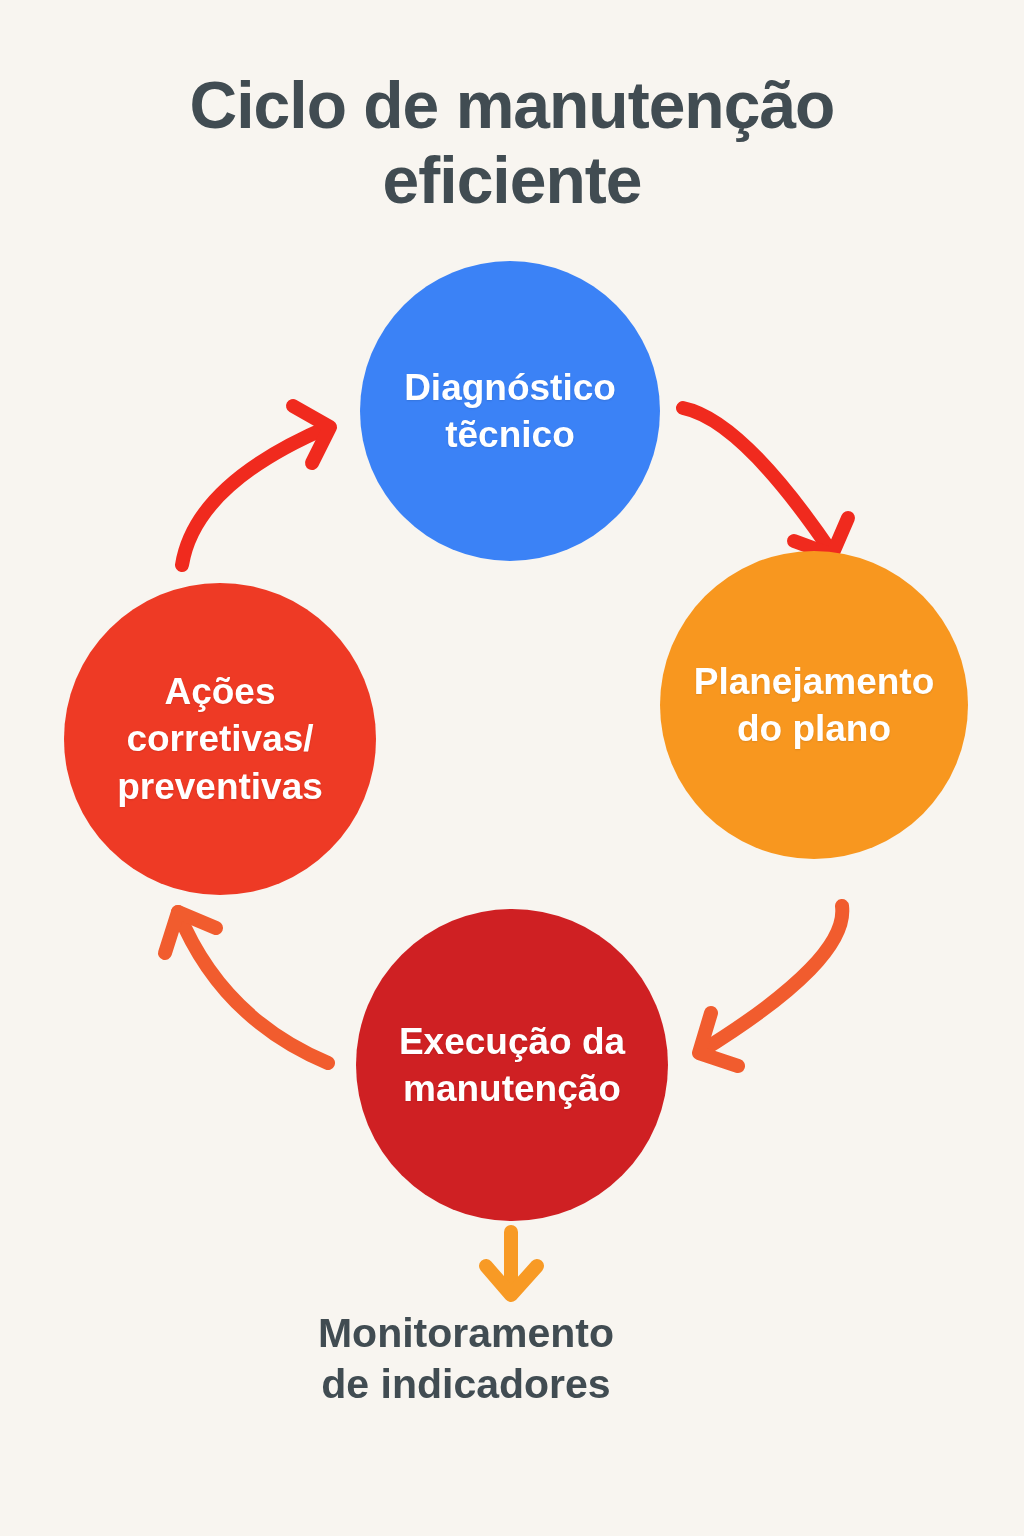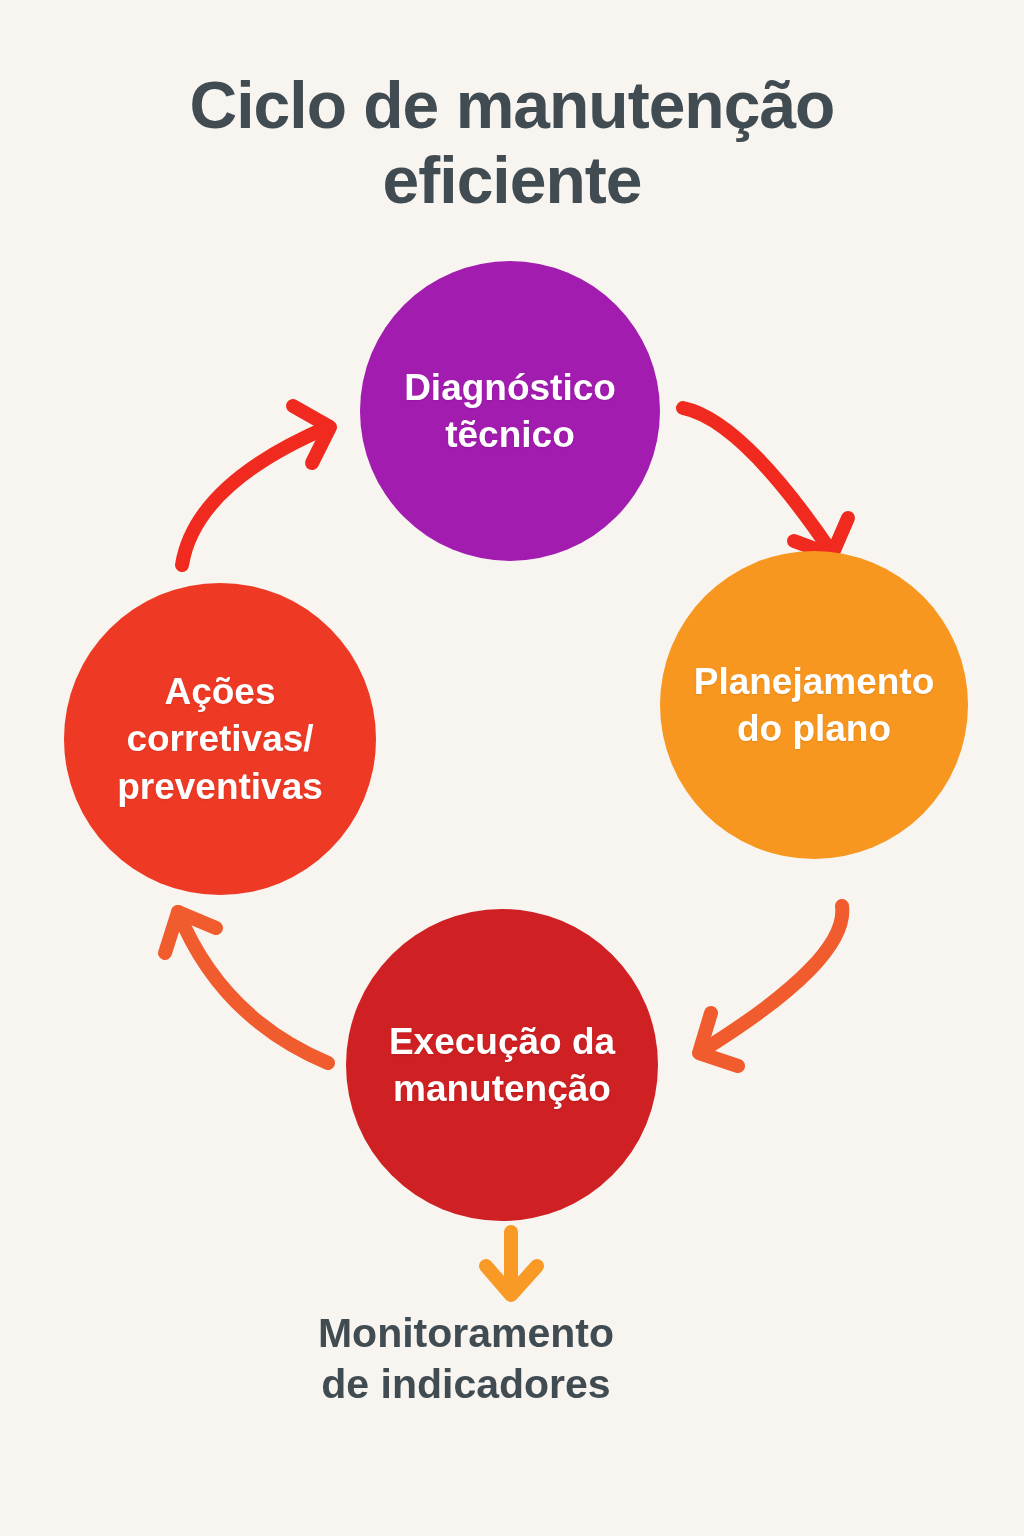--- a/index.html
+++ b/index.html
@@ -40,21 +40,21 @@
     font-size:37px;
     font-weight:700;
     line-height:1.28;
     white-space:pre-line;
     text-shadow:0 1px 2px rgba(0,0,0,0.10);
     padding:0 10px;
   }
   .c-diagnostico{left:360px;top:261px;width:300px;height:300px;}
   .c-planejamento{left:660px;top:551px;width:308px;height:308px;}
   .c-acoes{left:64px;top:583px;width:312px;height:312px;}
-  .c-execucao{left:346px;top:909px;width:312px;height:312px;}
+  .c-execucao{left:356px;top:909px;width:312px;height:312px;}
 
   .outcome{
     position:absolute;
     top:1308px;left:0;width:932px;
     text-align:center;
     font-size:41px;
     font-weight:700;
     line-height:1.25;
     color:#414c52;
     white-space:pre-line;
@@ -84,21 +84,21 @@
     <g stroke-width="14" stroke-linecap="round" stroke-linejoin="round" fill="none" stroke="#f15c2e">
       <path d="M328,1063 Q221,1018 178,912"></path>
       <path d="M165,953 L178,912 L216,928"></path>
     </g>
     <g stroke-width="14" stroke-linecap="round" stroke-linejoin="round" fill="none" stroke="#f89a25">
       <path d="M511,1232 L511,1288"></path>
       <path d="M486,1266 L511,1295 L537,1266"></path>
     </g>
   </svg>
 
-  <div class="circle c-diagnostico" style="background: #a21caf;">
+  <div class="circle c-diagnostico" style="background: #3b82f6;">
     <span class="label">Diagnóstico
 tẽcnico</span>
   </div>
 
   <div class="circle c-planejamento" style="background: rgb(248, 151, 31);">
     <span class="label">Planejamento
 do plano</span>
   </div>
 
   <div class="circle c-execucao" style="background: rgb(207, 32, 35);">

